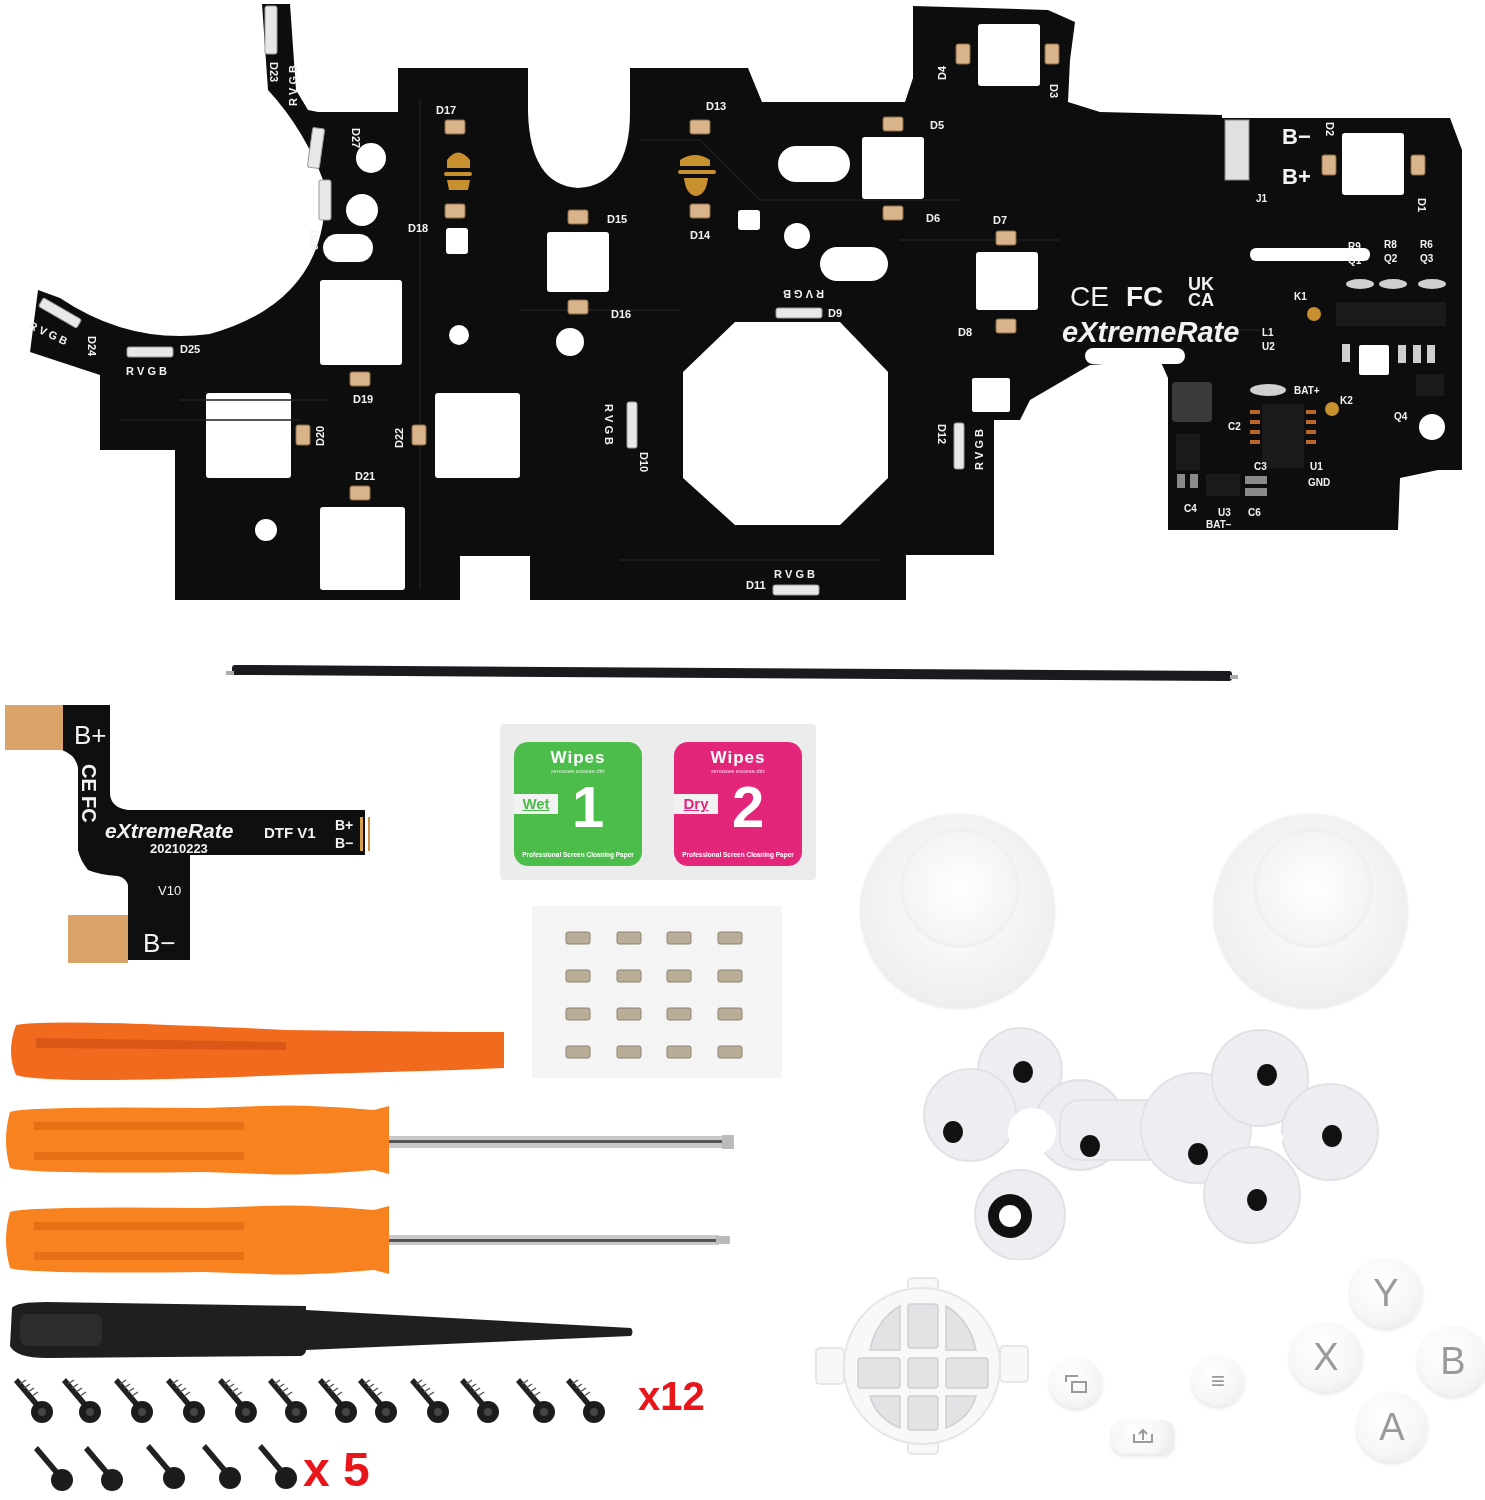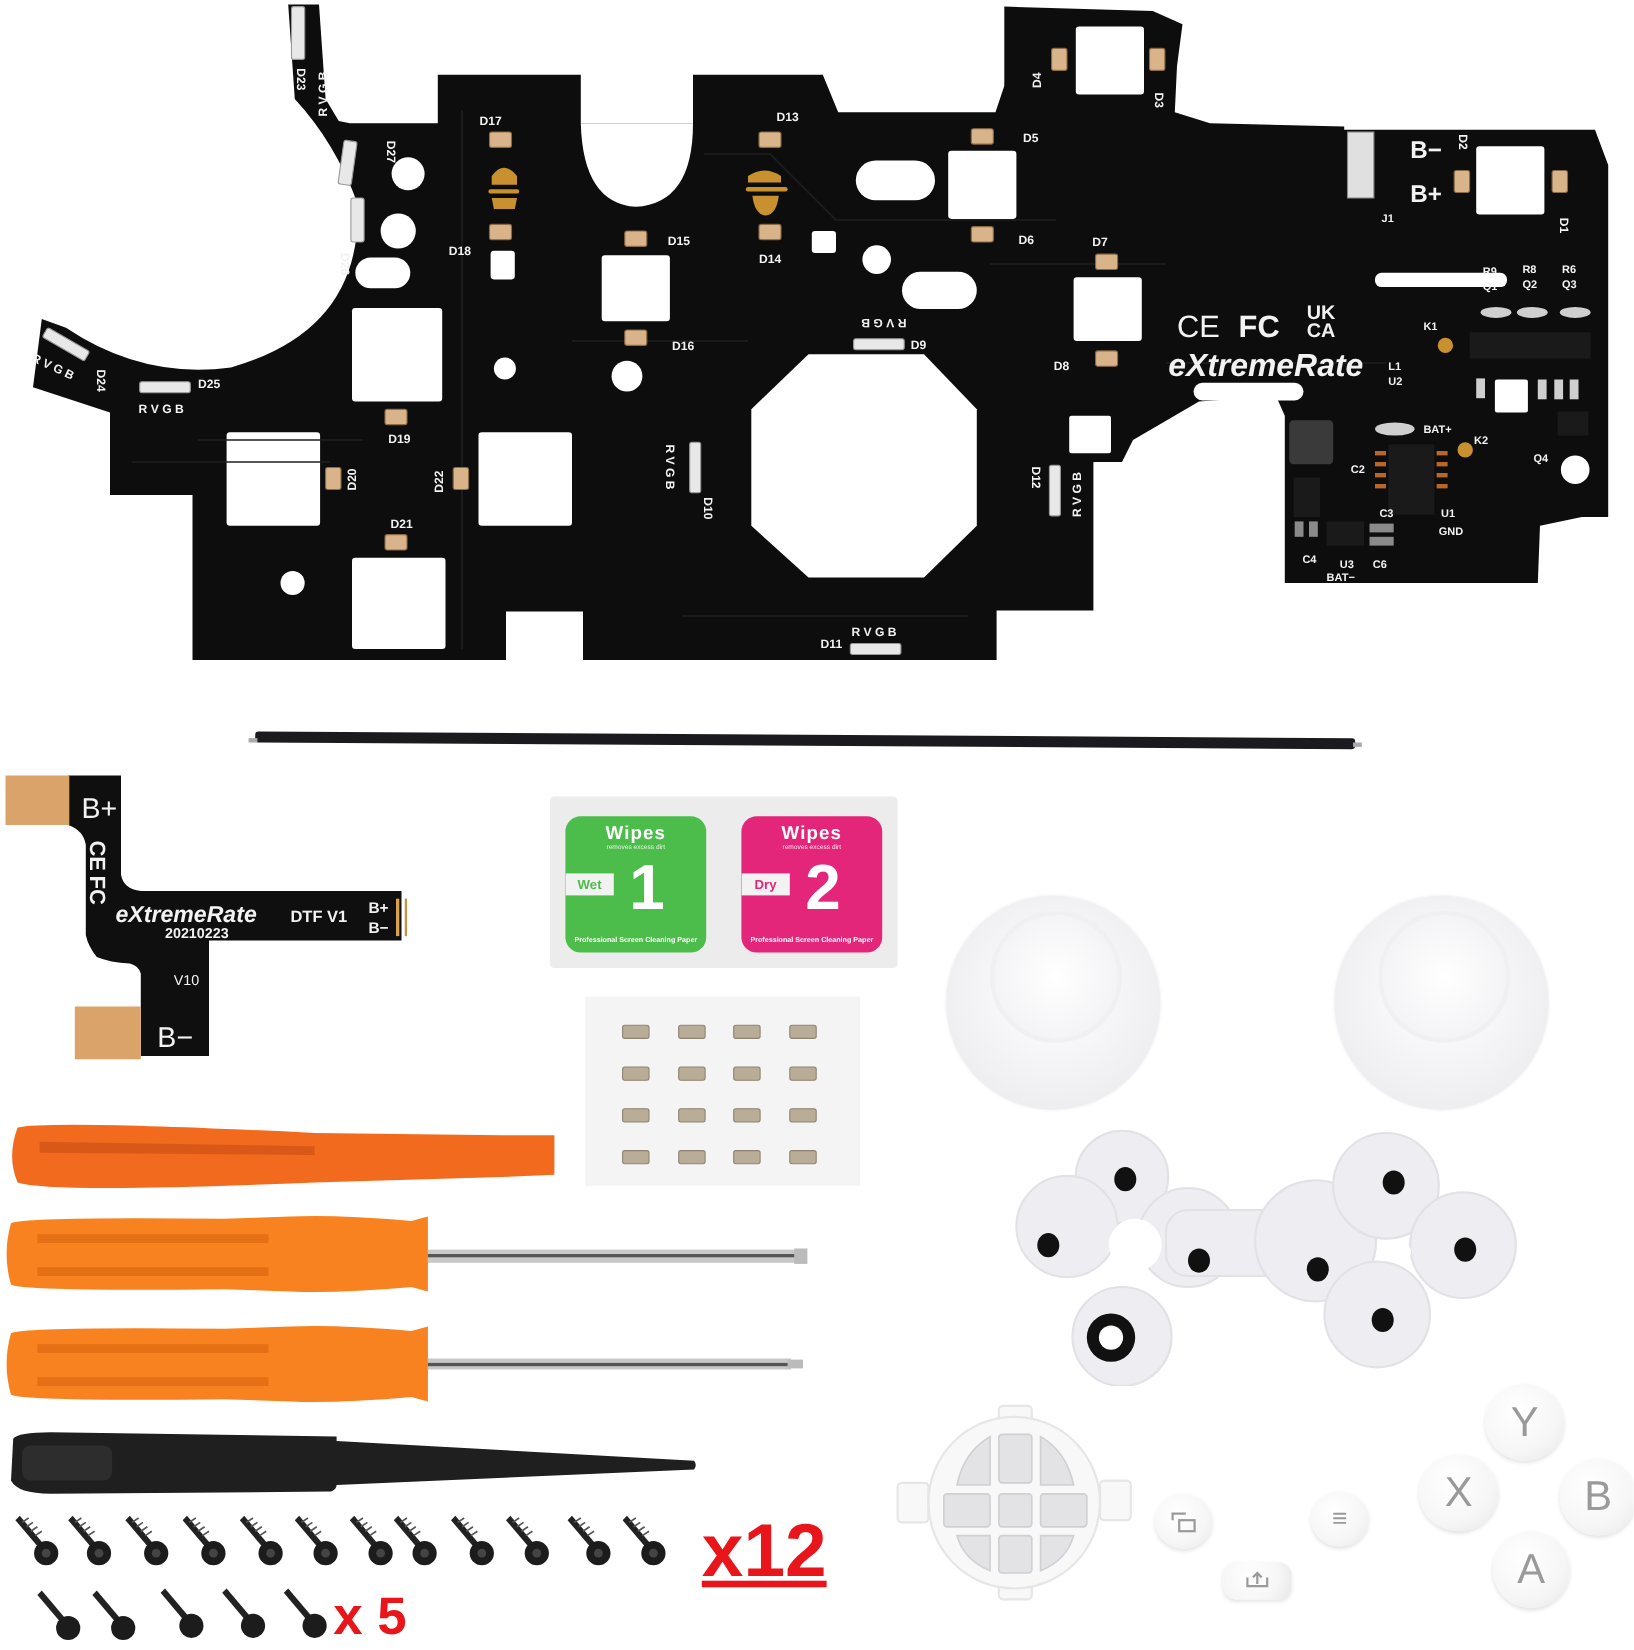--- a/index.html
+++ b/index.html
@@ -4,21 +4,21 @@
 <style>
   html,body{margin:0;padding:0;background:#fff;}
   body{width:1485px;height:1500px;position:relative;overflow:hidden;font-family:"Liberation Sans",sans-serif;}
   .abs{position:absolute;}
   .pcb-txt{fill:#f2f2f2;font-family:"Liberation Sans",sans-serif;font-weight:bold;}
   .red-count{position:absolute;color:#e8151b;font-family:"Liberation Sans",sans-serif;font-weight:bold;line-height:1;}
   .wipe{position:absolute;border-radius:14px;color:#fff;text-align:center;overflow:hidden;}
   .wipe .title{font-weight:bold;font-size:17px;letter-spacing:1px;margin-top:6px;}
   .wipe .sub{font-size:6px;opacity:.85;}
   .wipe .num{position:absolute;left:58px;top:36px;font-size:58px;font-weight:bold;line-height:1;}
-  .wipe .tab{position:absolute;left:0;top:52px;width:44px;height:20px;background:#f2f2f2;font-size:12px;font-weight:bold;line-height:20px;}
+  .wipe .tab{position:absolute;left:0;top:52px;width:44px;height:20px;background:#f2f2f2;font-size:15px;font-weight:bold;line-height:20px;text-decoration:underline;}
   .wipe .foot{position:absolute;bottom:8px;left:0;right:0;font-size:6.5px;font-weight:bold;}
   .btn-face{position:absolute;border-radius:50%;background:radial-gradient(circle at 40% 35%,#ffffff 0%,#f6f6f6 60%,#e6e6e6 100%);box-shadow:0 2px 4px rgba(0,0,0,.12);color:#9a9a9a;text-align:center;font-family:"Liberation Sans",sans-serif;}
 </style>
 </head>
 <body>
 
 <svg class="abs" style="left:0;top:0" width="1485" height="620" viewBox="0 0 1485 620">
 
   <path fill="#0d0d0d" d="
     M262 4 L290 4 L296 90 L308 110 L318 112 L398 112 L398 68 L528 68 L528 112 L630 112 L630 68 L748 68 L762 102 L905 102 L913 78 L913 6 L1048 10 L1075 22 L1070 60 L1068 102 L1100 112 L1222 115 L1222 118 L1450 118 L1462 150 L1462 470 L1438 470 L1400 478 L1398 530 L1168 530 L1168 378 L1160 360 L1090 365 L1030 400 L1020 420 L994 420 L994 555 L906 555 L906 600 L530 600 L530 556 L460 556 L460 600 L175 600 L175 512 L175 450 L100 450 L100 375 L30 352 L38 290 L60 298 Q130 345 210 334 Q330 300 325 185 Q305 130 268 90 Z"></path>
@@ -322,21 +322,21 @@
       <use href="#screw" x="212" y="8"></use>
       <use href="#screw" x="262" y="8"></use>
       <use href="#screw" x="312" y="8"></use>
       <use href="#screw" x="352" y="8"></use>
       <use href="#screw" x="404" y="8"></use>
       <use href="#screw" x="454" y="8"></use>
       <use href="#screw" x="510" y="8"></use>
       <use href="#screw" x="560" y="8"></use>
     </g>
 </svg>
-<div class="red-count" style="left:638px;top:1376px;font-size:68px;text-decoration:underline;">x12</div>
+<div class="red-count" style="left:638px;top:1376px;font-size:40px;">x12</div>
 <svg class="abs" style="left:30px;top:1438px" width="290" height="62" viewBox="0 0 290 62">
   <g>
     <path d="M8 8 L30 34 L26 38 L4 12 Z" fill="#222"></path>
       <circle cx="32" cy="42" r="11" fill="#1c1c1c"></circle>
     <path d="M58 8 L80 34 L76 38 L54 12 Z" fill="#222"></path>
       <circle cx="82" cy="42" r="11" fill="#1c1c1c"></circle>
     <path d="M120 6 L142 32 L138 36 L116 10 Z" fill="#222"></path>
       <circle cx="144" cy="40" r="11" fill="#1c1c1c"></circle>
     <path d="M176 6 L198 32 L194 36 L172 10 Z" fill="#222"></path>
       <circle cx="200" cy="40" r="11" fill="#1c1c1c"></circle>

